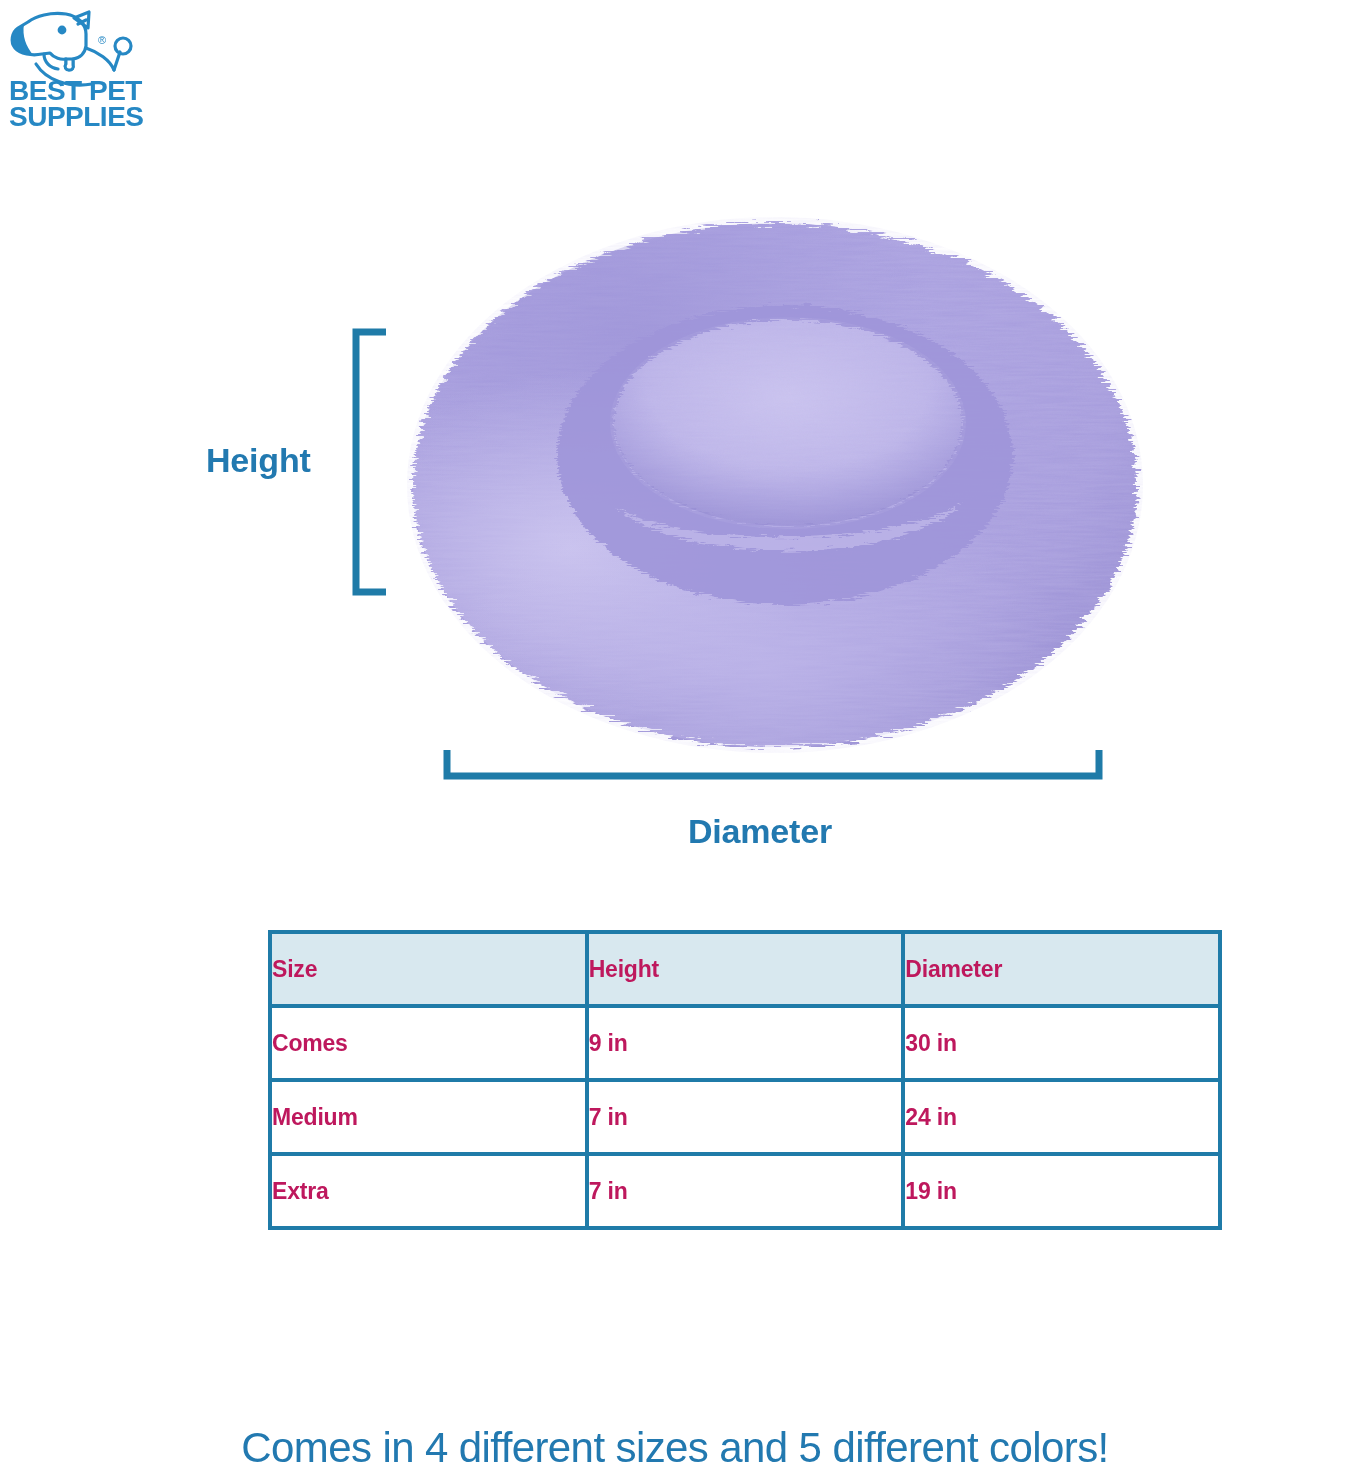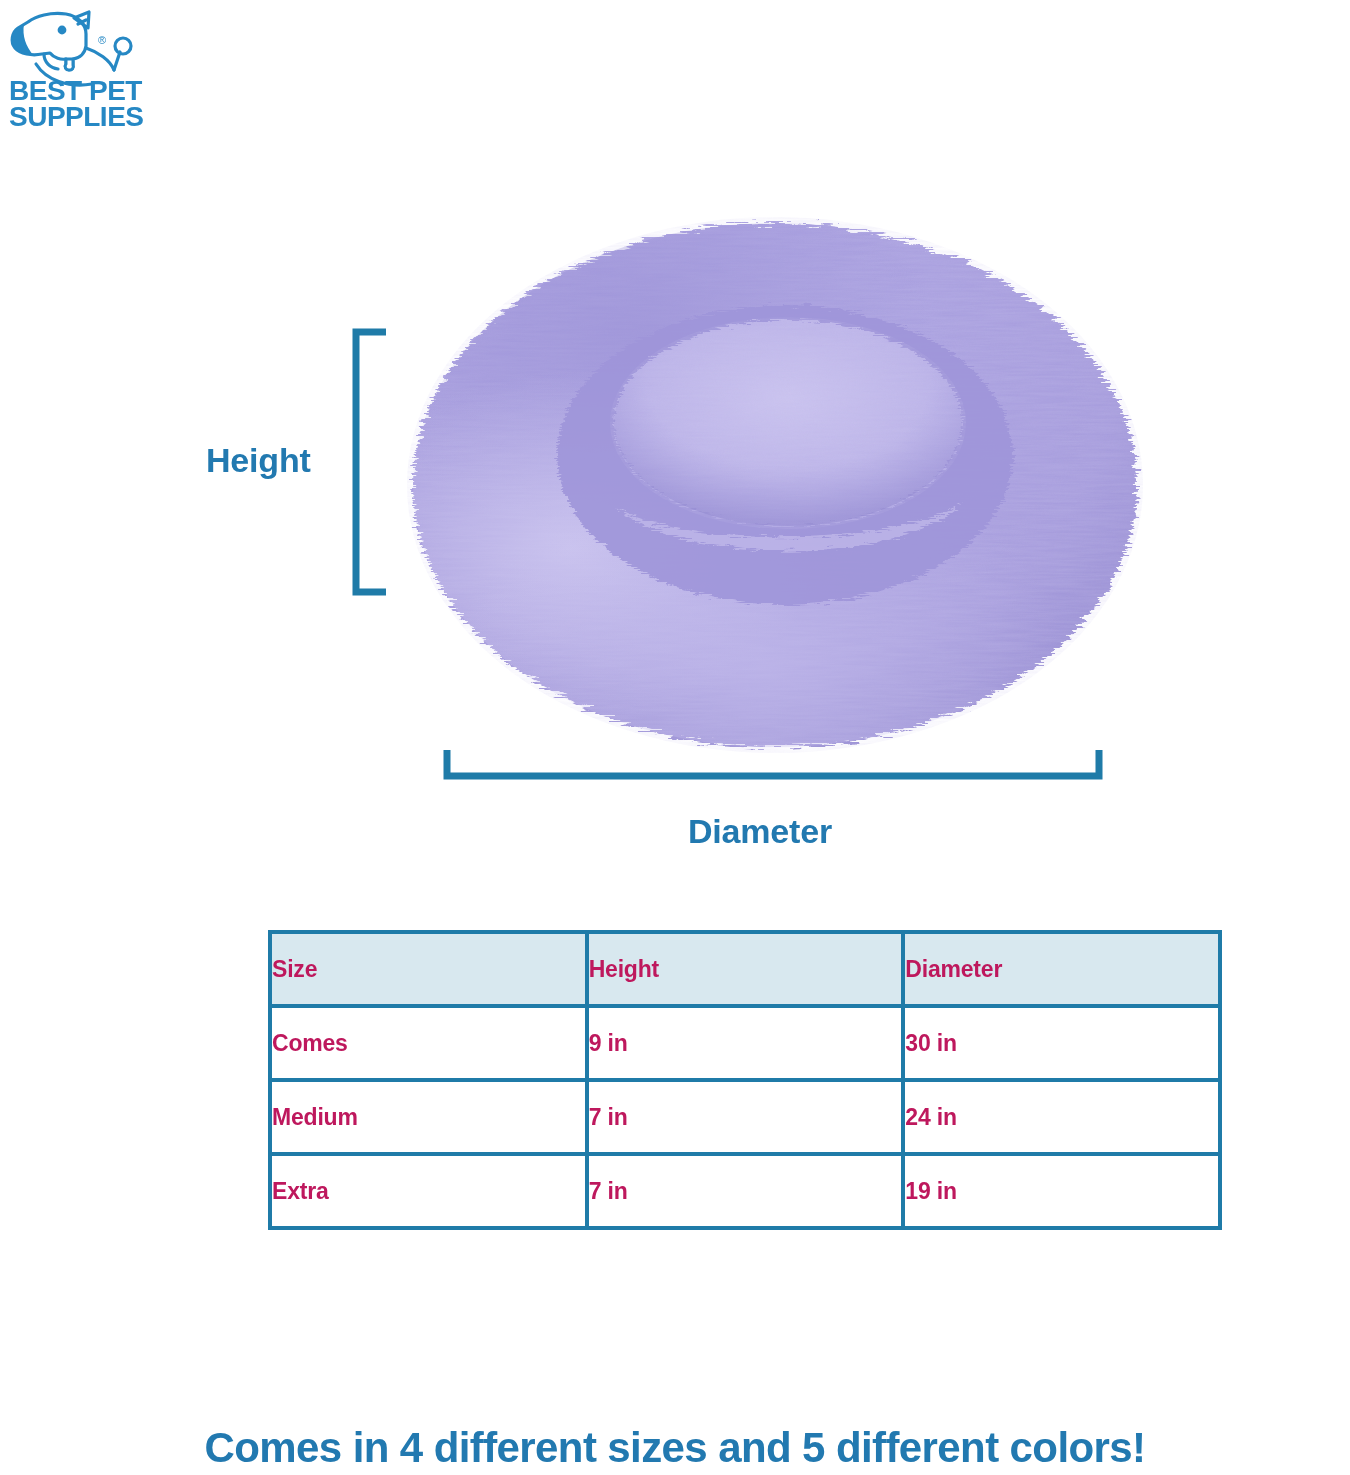--- a/index.html
+++ b/index.html
@@ -99,21 +99,21 @@
   }
 
   
   #caption {
     position: absolute;
     left: 0;
     top: 1424px;
     width: 1350px;
     text-align: center;
     color: #2279b0;
-    font-weight: bold;
+    font-weight: normal;
     font-size: 42px;
     letter-spacing: -0.6px;
     white-space: nowrap;
   }
 </style>
 </head>
 <body>
 
 <div id="logo">
   <svg width="160" height="130" viewBox="0 0 160 130" xmlns="http://www.w3.org/2000/svg">

